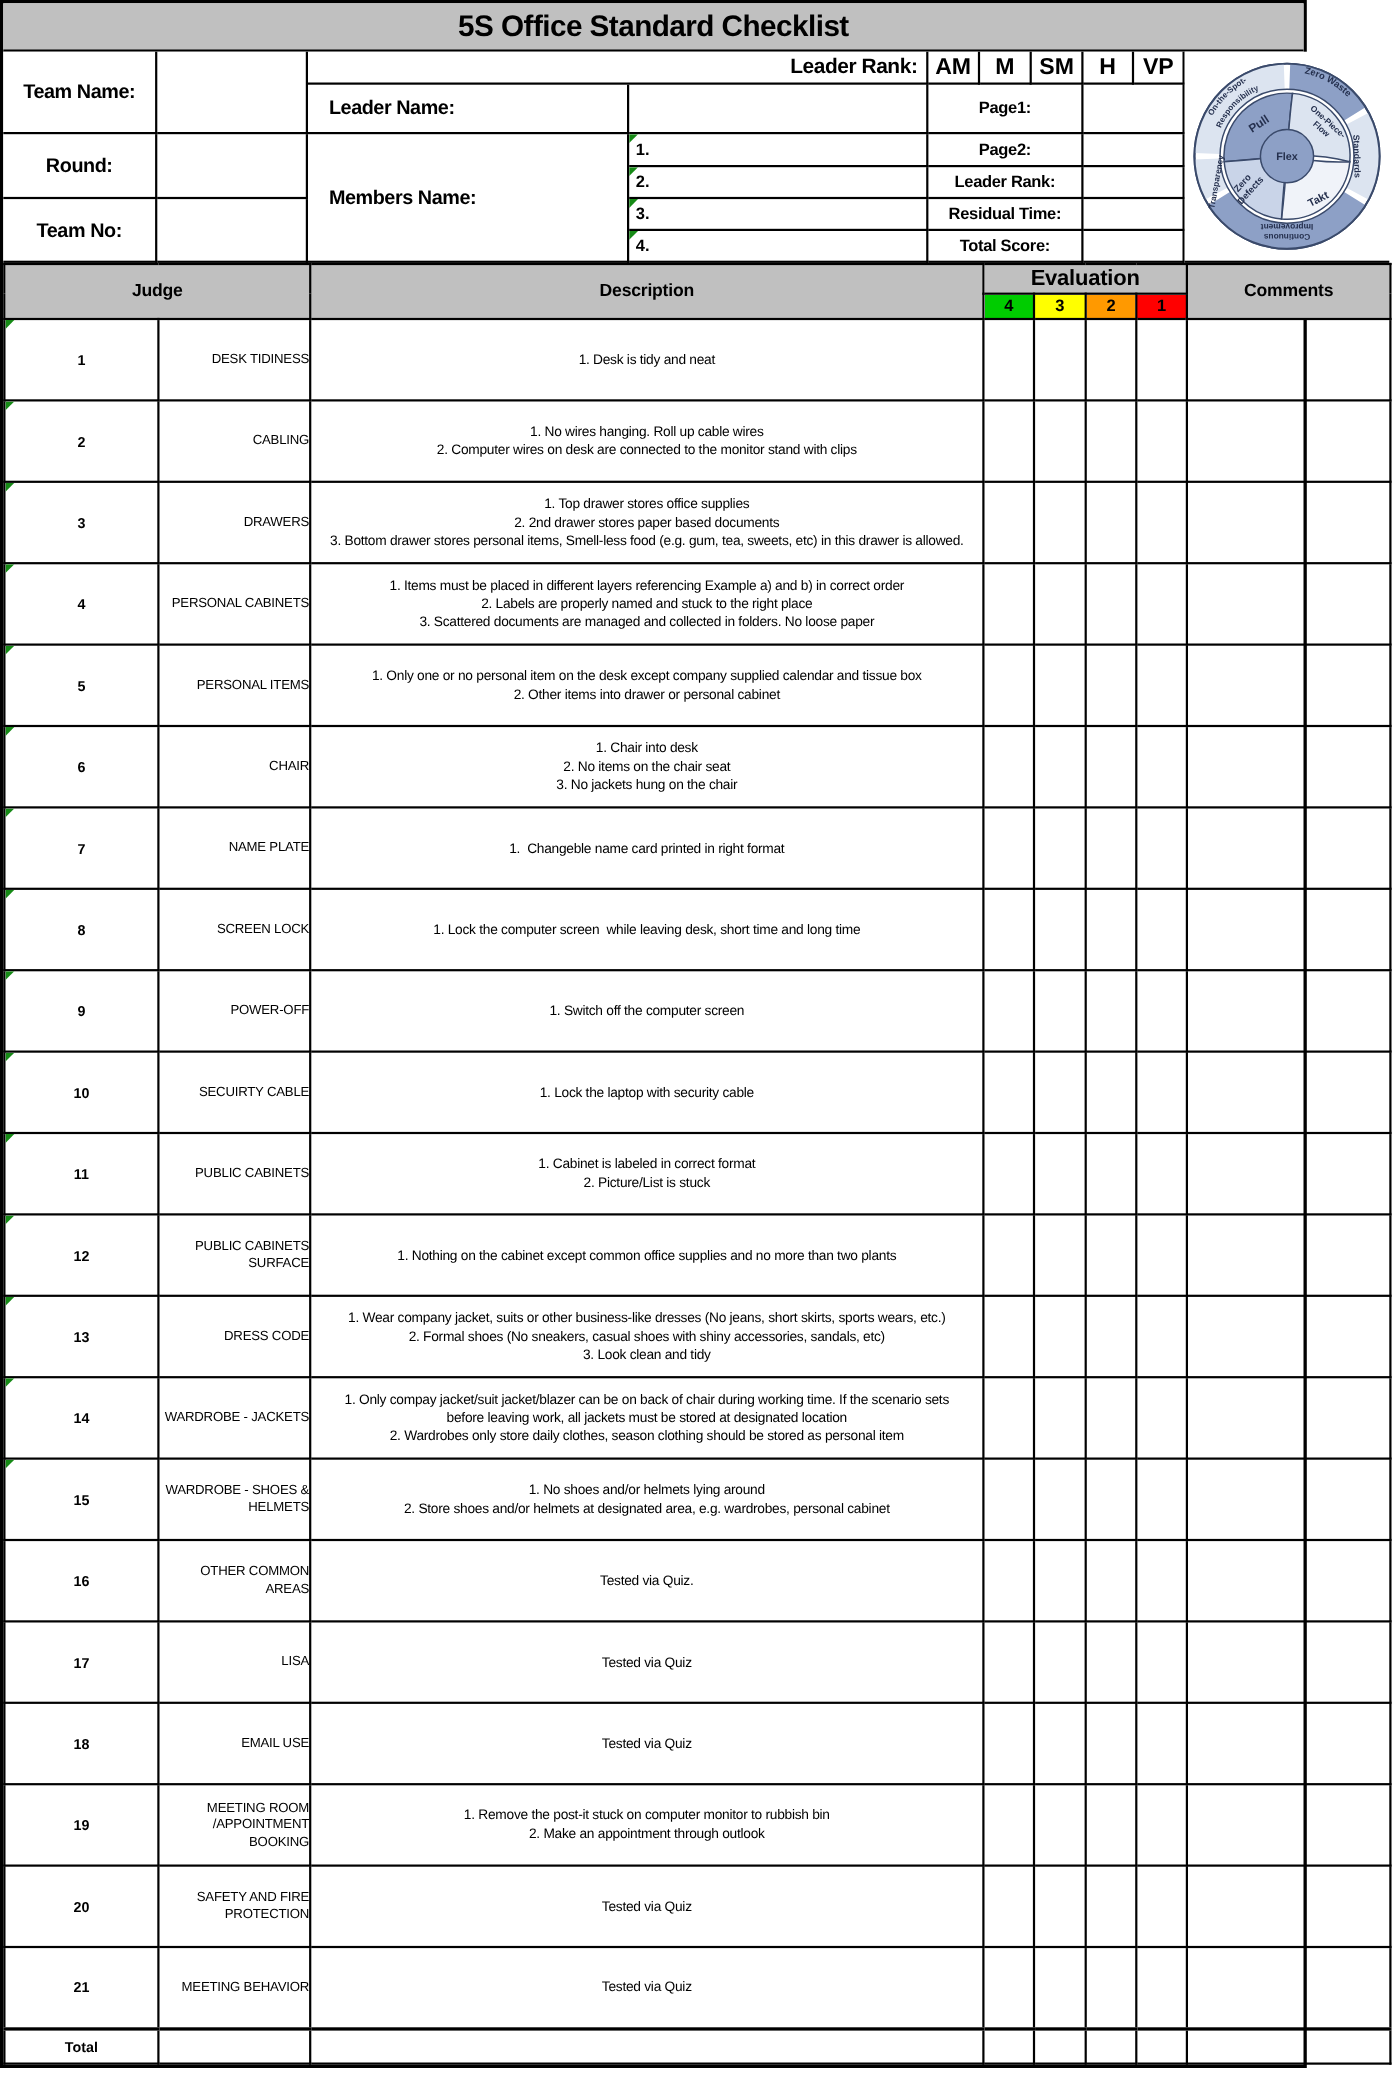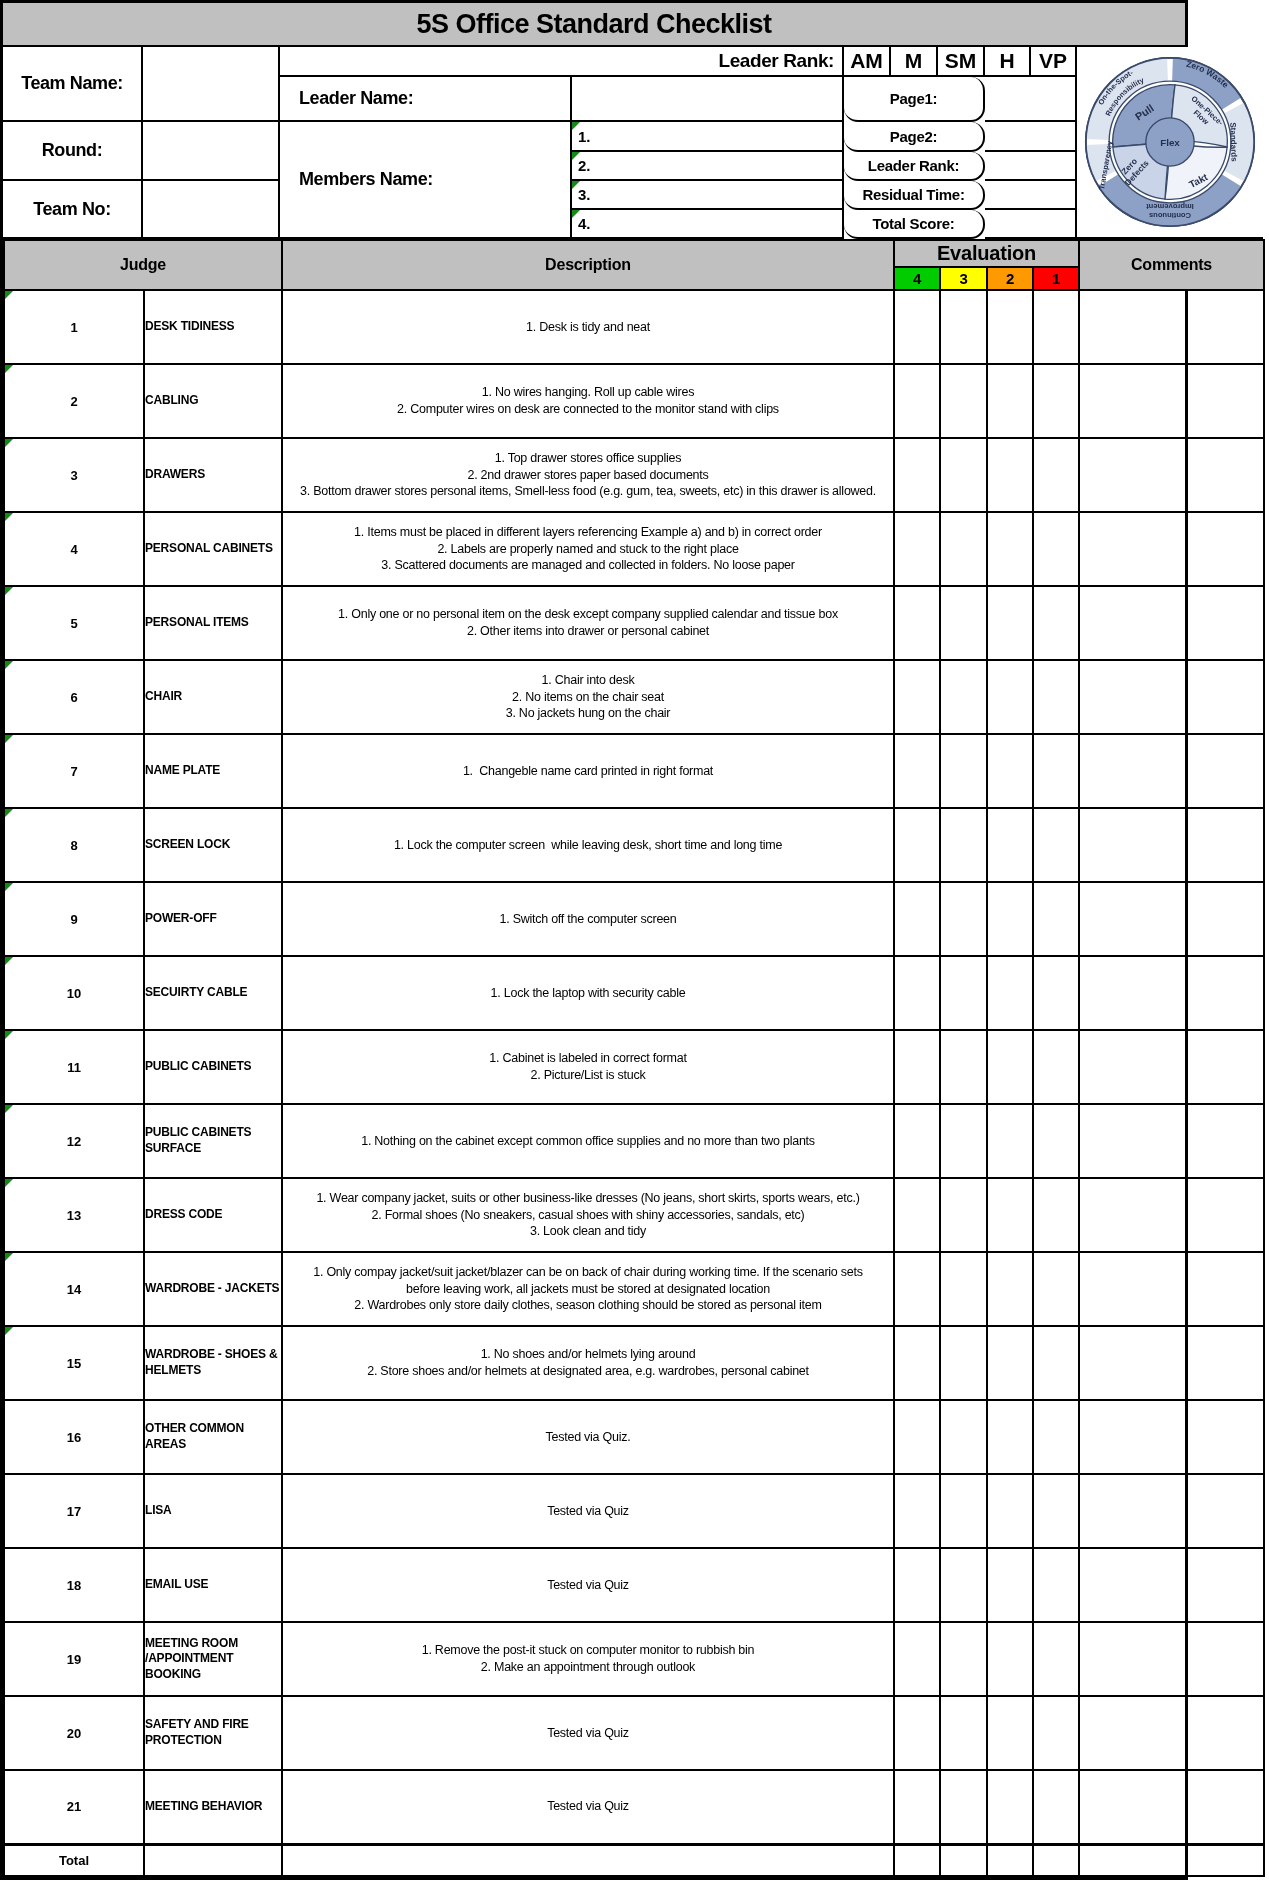--- a/index.html
+++ b/index.html
@@ -41,21 +41,21 @@
     justify-content: center;
     overflow: hidden;
     position: relative;
     font-weight: bold;
   }
   .hc.left   { justify-content: flex-start; padding-left: 19px; }
   .hc.right  { justify-content: flex-end; padding-right: 8px; }
   .big-label { font-size: 18px; letter-spacing: -0.4px; }
   .rank-label{ font-size: 19px; letter-spacing: -0.4px; }
   .rank-opt  { font-size: 21px; }
-  .pg-label  { font-size: 15px; letter-spacing: -0.3px; border-radius: 14px; }
+  .pg-label  { font-size: 15px; letter-spacing: -0.3px; }
   .mem-num   { font-size: 15px; justify-content: flex-start; padding-left: 6px; }
   .wheel-cell{ border-right: none; padding: 2px; background: #fff; }
   
   .tri::before {
     content: "";
     position: absolute;
     top: 0; left: 0;
     width: 0; height: 0;
     border-left: 8px solid #168a16;
     border-bottom: 8px solid transparent;
@@ -74,21 +74,21 @@
   }
   thead th {
     background: #c0c0c0;
     font-size: 16px;
     font-weight: bold;
     letter-spacing: -0.2px;
   }
   th.eval-top { height: 27px; font-size: 20px; }
   th.score-cell { height: 23px; font-size: 15px; text-align: center; }
   .c-num  { font-weight: bold; font-size: 13px; text-align: center; position: relative; }
-  .c-cat  { font-weight: bold; font-size: 12px; text-align: left; padding: 0 13px; line-height: 1.3; letter-spacing: -0.2px; }
+  .c-cat  { font-weight: normal; font-size: 12px; text-align: right; padding: 0 13px; line-height: 1.3; letter-spacing: -0.2px; }
   .c-desc {
     text-align: center;
     font-size: 12.5px;
     line-height: 1.35;
     padding: 4px 8px;
     white-space: pre-wrap;
     letter-spacing: -0.25px;
   }
   tr.total-row { height: 32px; }
   tr.total-row td { border-top: 3px solid #000; }

